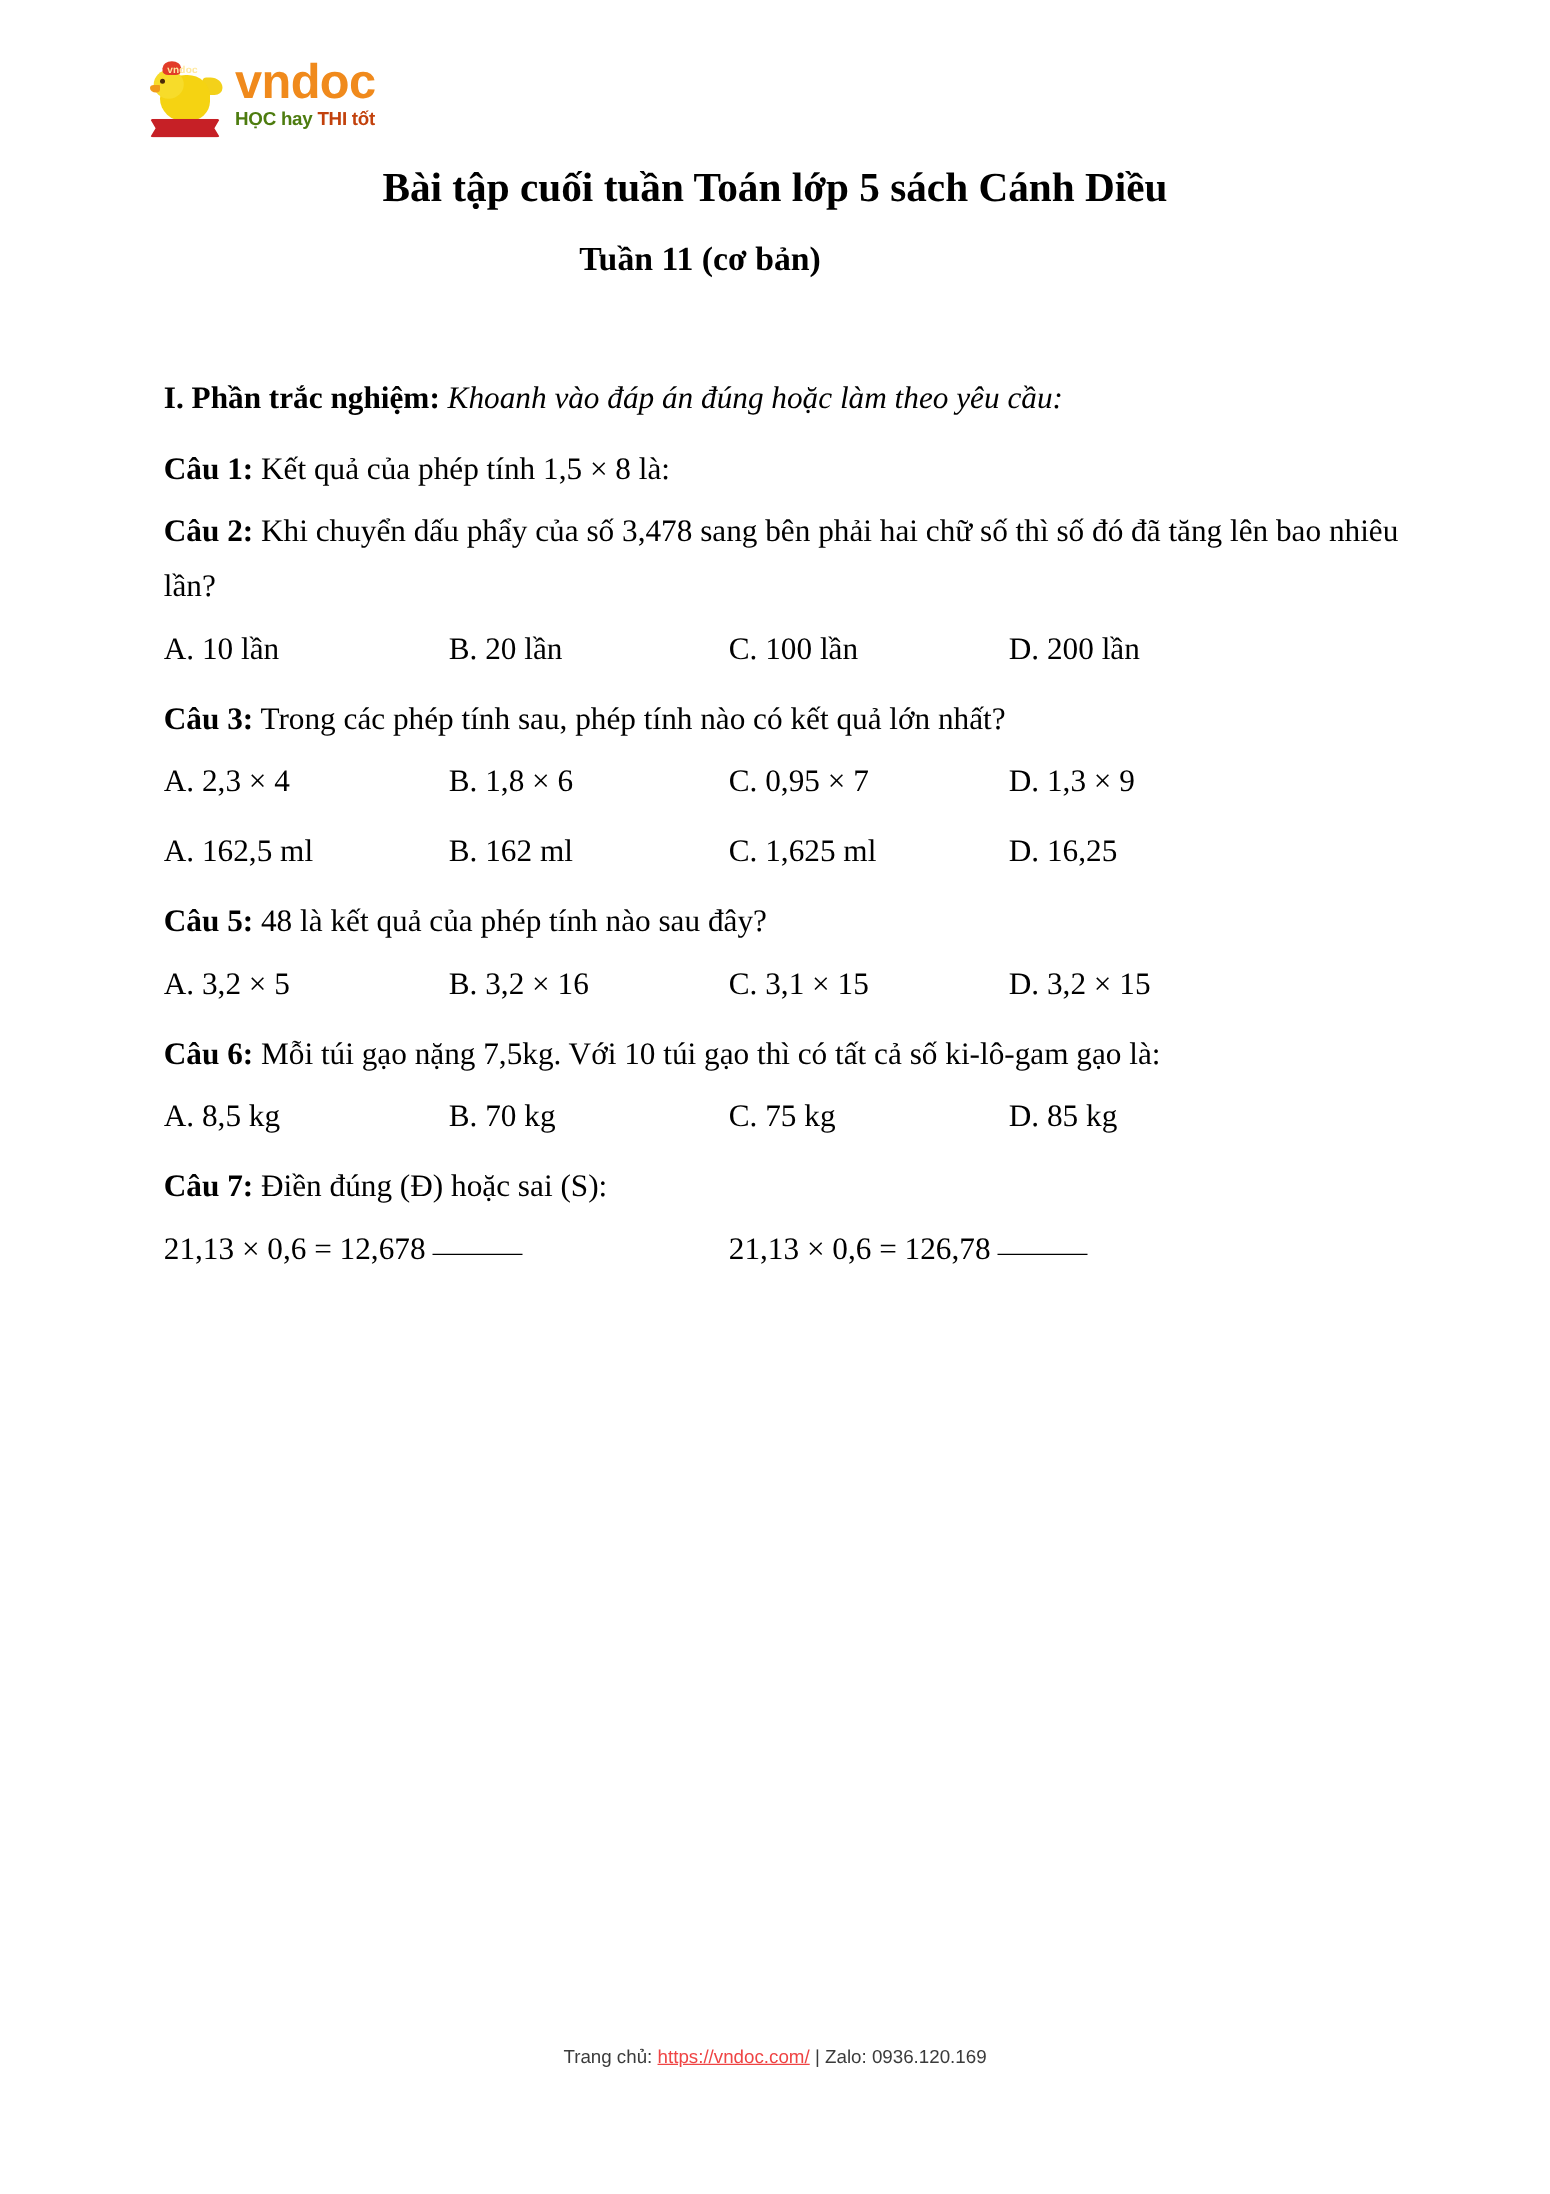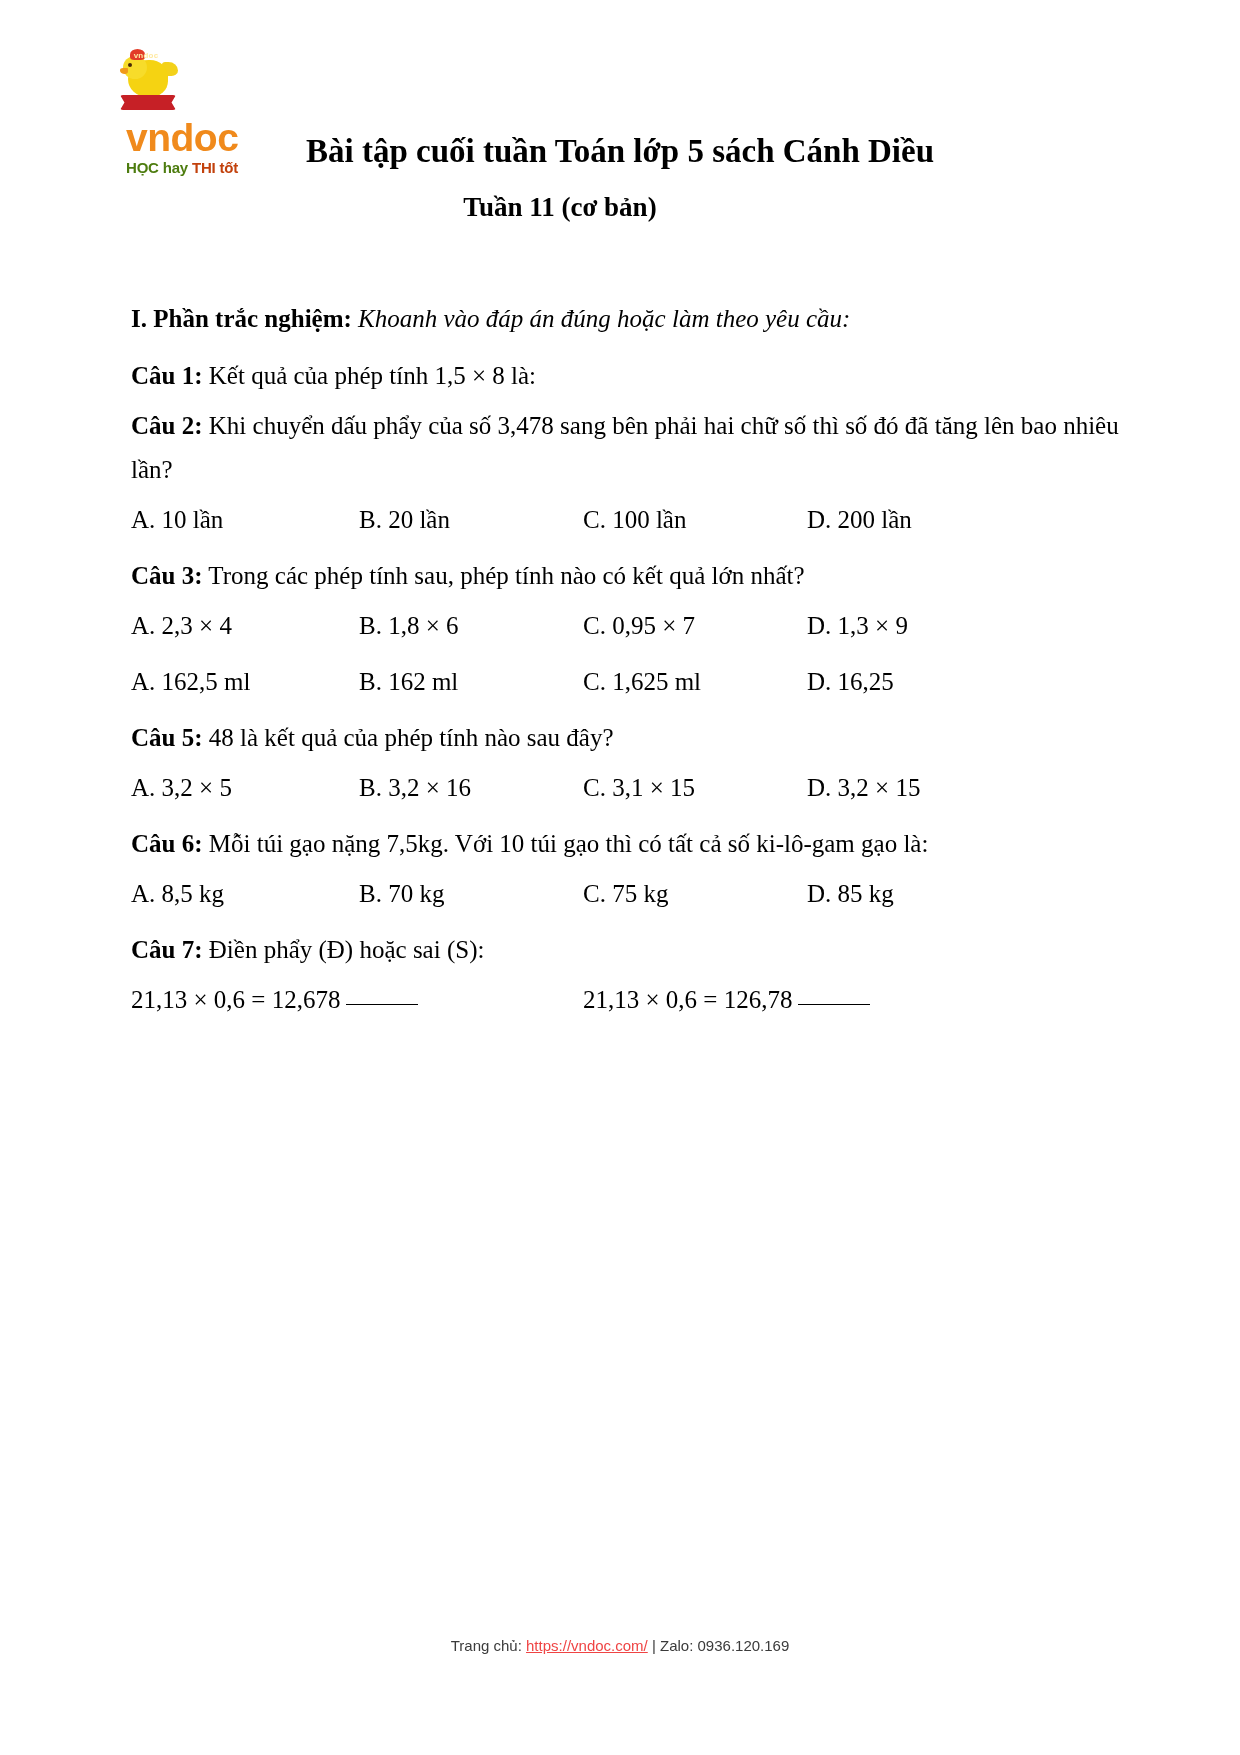--- a/index.html
+++ b/index.html
@@ -26,21 +26,20 @@
 
   
   .logo-block {
     position: absolute;
     left: 118px;
     top: 46px;
     width: 290px;
     height: 78px;
     display: flex;
     align-items: flex-start;
-    flex-direction: column;
   }
   .logo-mascot {
     position: relative;
     width: 62px;
     height: 70px;
     flex: 0 0 auto;
     margin-top: 2px;
   }
   .logo-mascot .chick-body {
     position: absolute;
@@ -327,21 +326,21 @@
       <span class="qlabel">Câu 6:</span><span> Mỗi túi gạo nặng 7,5kg. Với 10 túi gạo thì có tất cả số ki-lô-gam gạo là:</span>
     </div>
     <div class="options">
       <span class="opt opt-a">A. 8,5 kg</span>
       <span class="opt opt-b">B. 70 kg</span>
       <span class="opt opt-c">C. 75 kg</span>
       <span class="opt opt-d">D. 85 kg</span>
     </div>
 
     <div class="question">
-      <span class="qlabel">Câu 7:</span><span> Điền phẩy (Đ) hoặc sai (S):</span>
+      <span class="qlabel">Câu 7:</span><span> Điền đúng (Đ) hoặc sai (S):</span>
     </div>
     <div class="fill-row">
       <span class="fill-item fill-left">
         <span>21,13 × 0,6 = 12,678</span><span class="blank-line"></span>
       </span>
       <span class="fill-item">
         <span>21,13 × 0,6 = 126,78</span><span class="blank-line"></span>
       </span>
     </div>
 

